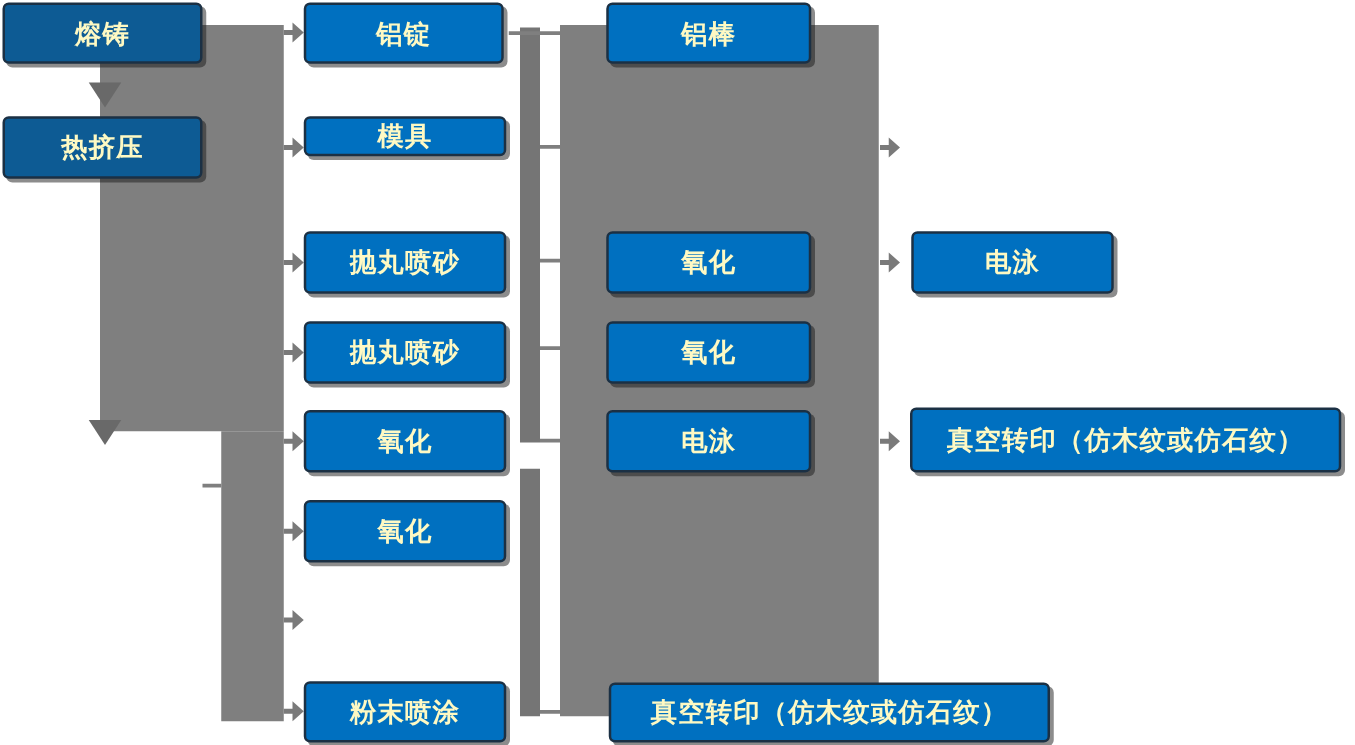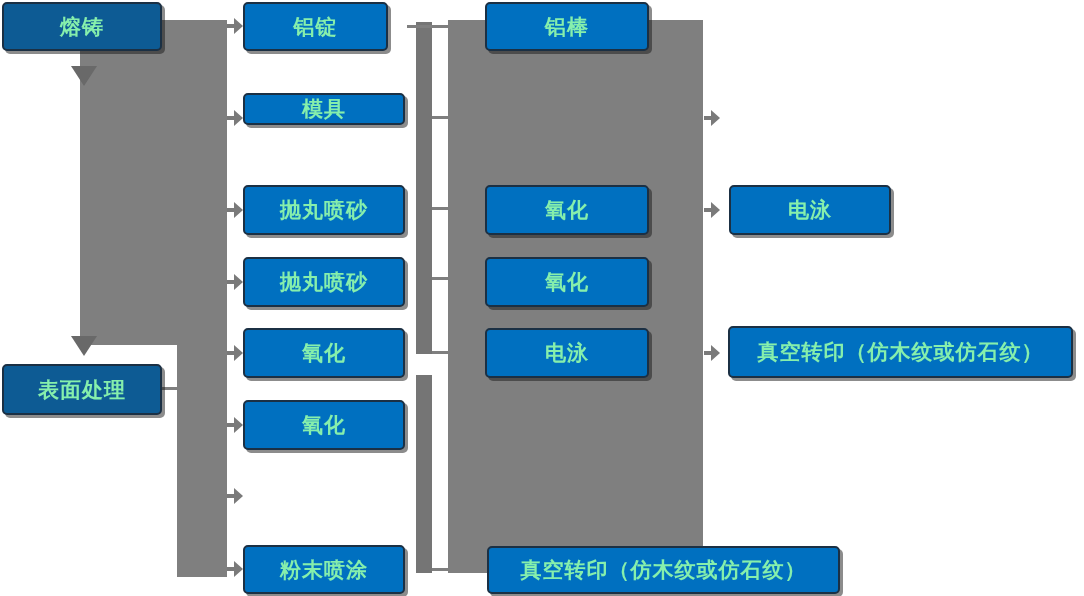--- a/index.html
+++ b/index.html
@@ -7,21 +7,21 @@
     position:relative;width:1084px;height:596px;background:#ffffff;overflow:hidden;
     font-family:"Liberation Sans",sans-serif;
   }
   .shape{position:absolute;}
   .band{background:#7f7f7f;}
   .bar{background:#757575;}
   .bigrect{background:#7f7f7f;}
   .line{background:#7f7f7f;}
   .node{
     position:absolute;display:flex;align-items:center;justify-content:center;
-    box-sizing:border-box;color:#86efac;font-size:21px;font-weight:600;letter-spacing:1px;
+    box-sizing:border-box;color:#fef9c3;font-size:21px;font-weight:600;letter-spacing:1px;
     background:#0070c0;border:2px solid #1b3044;border-radius:5px;
     box-shadow:3px 3px 0 rgba(25,25,25,0.5);
     white-space:nowrap;z-index:3;
   }
   .node.dark{background:#0d5b94;}
   .arr{position:absolute;width:16px;height:16px;z-index:2;}
   .arr .stem{position:absolute;left:0;top:6px;width:8px;height:4px;background:#7a7a7a;}
   .arr .head{position:absolute;left:7px;top:0;width:0;height:0;
     border-top:8px solid transparent;border-bottom:8px solid transparent;border-left:9px solid #7a7a7a;}
   .chevron{position:absolute;width:0;height:0;z-index:2;
@@ -89,23 +89,23 @@
   <div class="arr" style="left:704px;top:202px;">
       <div class="stem"></div>
       <div class="head"></div>
     </div>
   <div class="arr" style="left:704px;top:345px;">
       <div class="stem"></div>
       <div class="head"></div>
     </div>
 
   <div class="node dark" style="left:2px;top:2px;width:160px;height:49px;">熔铸</div>
-  <div class="node dark" style="left:2px;top:364px;width:160px;height:51px;">表面处理</div>
+  <div class="node dark" style="left:2px;top:93px;width:160px;height:50px;">热挤压</div>
 
-  <div class="node" style="left:243px;top:2px;width:145px;height:49px;">铝锭</div>
+  <div class="node" style="left:243px;top:2px;width:160px;height:49px;">铝锭</div>
   <div class="node" style="left:243px;top:93px;width:162px;height:32px;">模具</div>
   <div class="node" style="left:243px;top:185px;width:162px;height:50px;">抛丸喷砂</div>
   <div class="node" style="left:243px;top:257px;width:162px;height:50px;">抛丸喷砂</div>
   <div class="node" style="left:243px;top:328px;width:162px;height:50px;">氧化</div>
   <div class="node" style="left:243px;top:400px;width:162px;height:50px;">氧化</div>
   <div class="node" style="left:243px;top:545px;width:162px;height:49px;">粉末喷涂</div>
 
   <div class="node" style="left:485px;top:2px;width:164px;height:49px;">铝棒</div>
   <div class="node" style="left:485px;top:185px;width:164px;height:50px;">氧化</div>
   <div class="node" style="left:485px;top:257px;width:164px;height:50px;">氧化</div>

